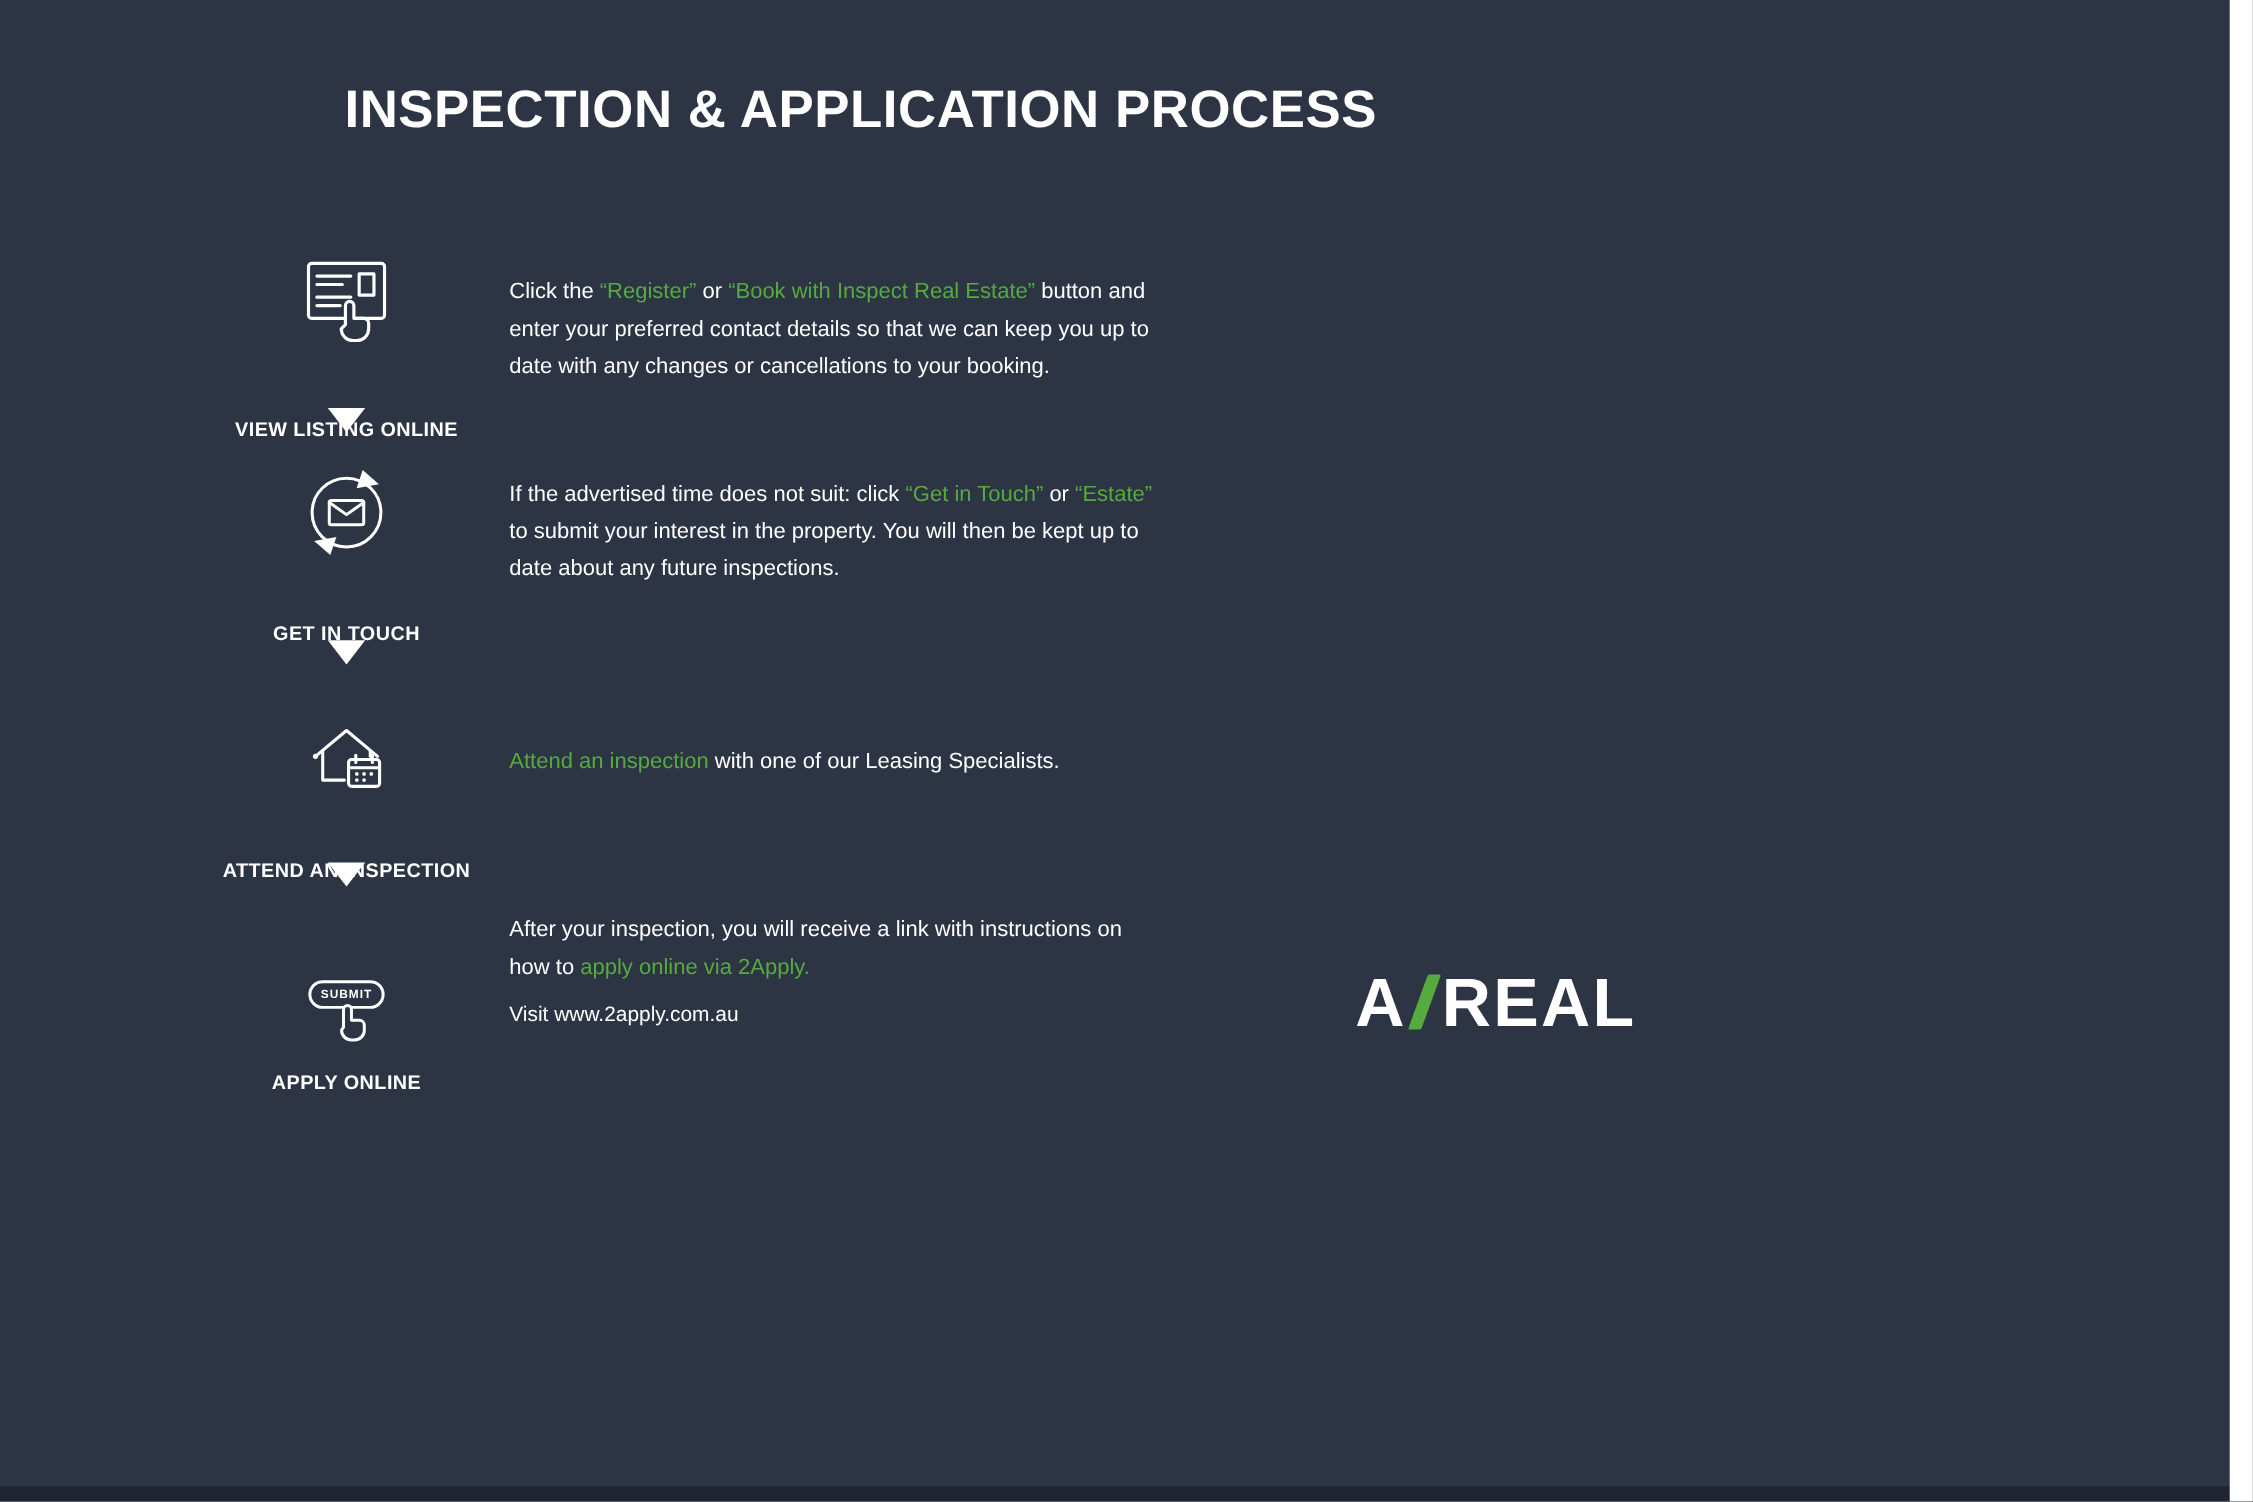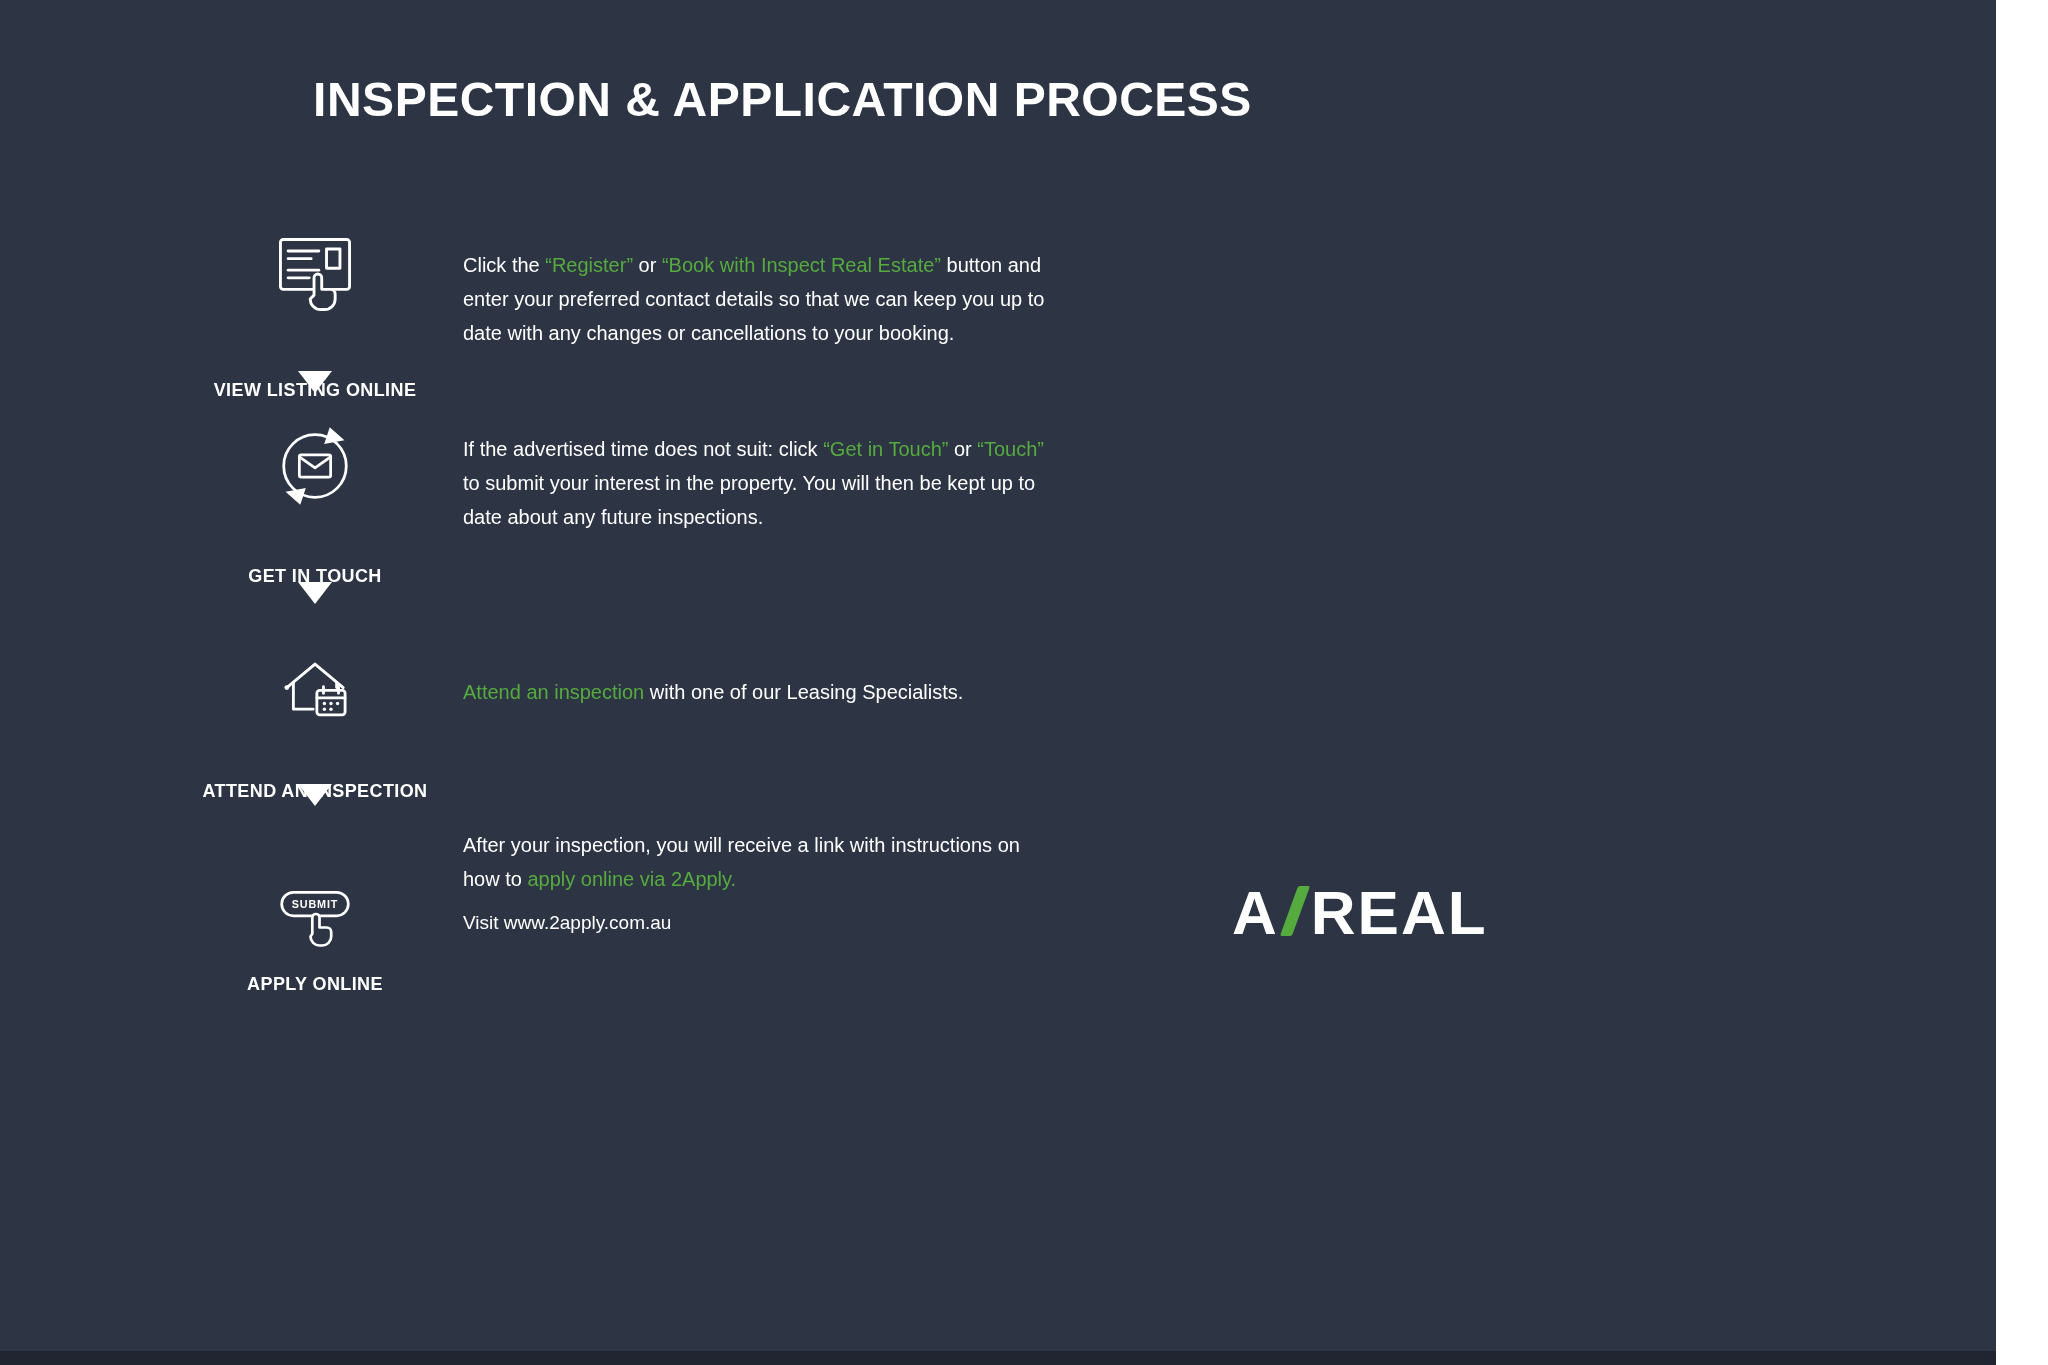--- a/index.html
+++ b/index.html
@@ -2,20 +2,21 @@
 <html style="--background: #2d3444; --accent: #56ab3e; --text: #ffffff;"><head>
 <meta charset="utf-8">
 <style>
   html,body { margin:0; padding:0; }
   .canvas {
     position:relative;
     width:1996px; height:1365px;
     background: var(--background, #2d3444);
     font-family: "Liberation Sans", sans-serif;
     overflow:hidden;
+    padding-left:31px;
   }
   .title {
     position:absolute; top:72px; left:0; width:1565px;
     text-align:center;
     color: var(--text, #fff);
     font-size:48px; font-weight:700; letter-spacing:0.5px;
     white-space:nowrap;
   }
   .step-icon { position:absolute; }
   .step-icon svg { display:block; }
@@ -97,21 +98,21 @@
   <div class="step-icon" style="left:269px; top:420px;">
     <svg width="92" height="92" viewBox="0 0 100 100">
       <circle class="icon-stroke" cx="50" cy="50" r="34"></circle>
       <polygon class="icon-dot" points="66,8 82,22 60,26"></polygon>
       <polygon class="icon-dot" points="34,92 18,78 40,74"></polygon>
       <rect class="icon-fill-bg" x="33" y="38" width="34" height="24" rx="2"></rect>
       <path class="icon-stroke" d="M33 40 L50 52 L67 40"></path>
     </svg>
   </div>
   <div class="step-label" style="top:522px;">GET IN TOUCH</div>
-  <div class="step-text" style="top:432px;"><span>If the advertised time does not suit: click </span><span class="accent">“Get in Touch”</span><span> or </span><span class="accent">“Touch”</span><span>
+  <div class="step-text" style="top:432px;"><span>If the advertised time does not suit: click </span><span class="accent">“Get in Touch”</span><span> or </span><span class="accent">“Estate”</span><span>
 to submit your interest in the property. You will then be kept up to
 date about any future inspections.</span></div>
 
   <div class="flow-arrow" style="top:582px;"></div>
 
   <div class="step-icon" style="left:268px; top:634px;">
     <svg width="94" height="94" viewBox="0 0 100 100">
       <path class="icon-stroke" d="M20 57 L50 32 L80 57"></path>
       <circle class="icon-dot" cx="20" cy="57" r="2.5"></circle>
       <path class="icon-stroke" d="M27 52 V80 H48"></path>

